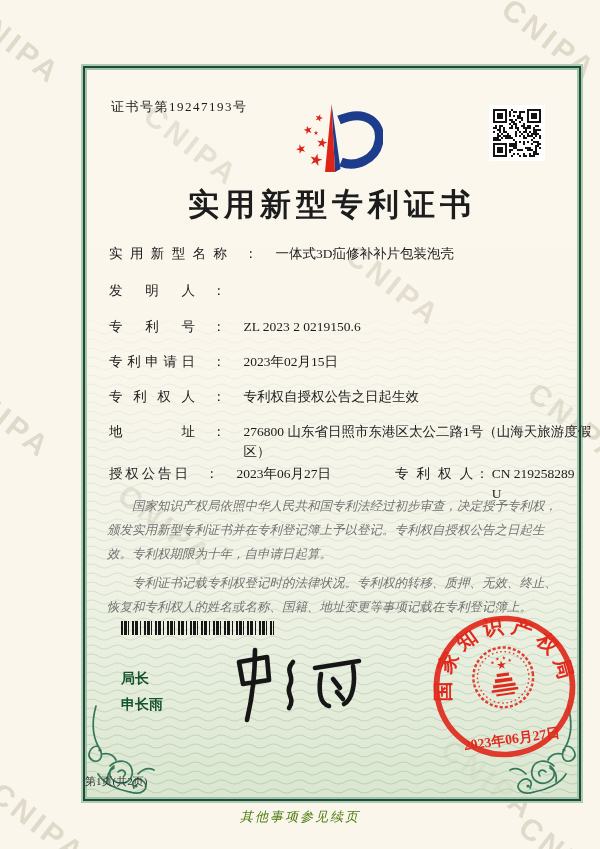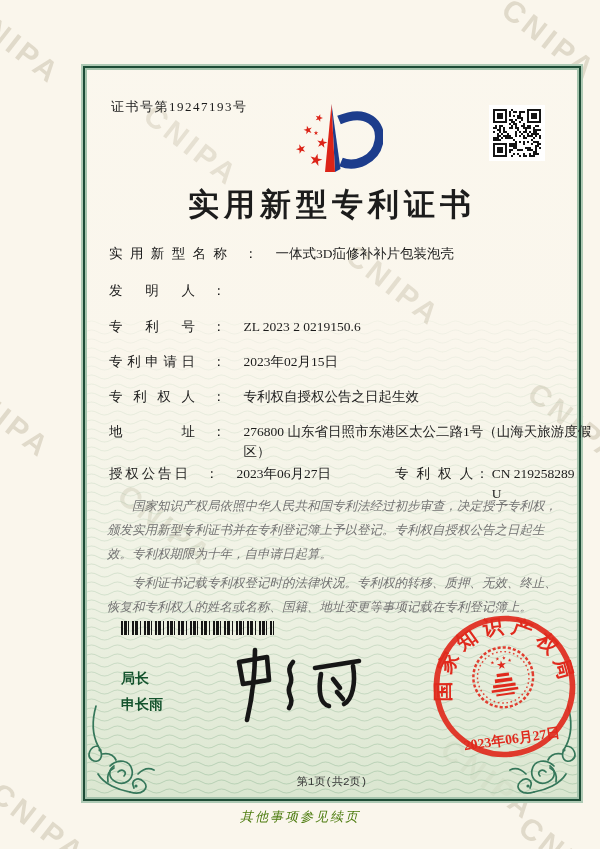--- a/index.html
+++ b/index.html
@@ -35,21 +35,21 @@
   .legal p{margin:0 0 5px 0;text-indent:2em;}
   .barcode{position:absolute;left:36px;top:553px;width:153px;height:14px;
     background:repeating-linear-gradient(90deg,#161616 0 1.6px,transparent 1.6px 3.2px,
       #161616 3.2px 5.6px,transparent 5.6px 7.2px,#161616 7.2px 8.2px,transparent 8.2px 11.2px,
       #161616 11.2px 12.8px,transparent 12.8px 14.2px,#161616 14.2px 17.2px,transparent 17.2px 18.8px,
       #161616 18.8px 19.8px,transparent 19.8px 23px);}
   .signer{position:absolute;left:36px;top:597px;font-family:"Liberation Sans","DejaVu Sans",sans-serif;
           font-weight:bold;font-size:14px;line-height:26px;color:#14532d;}
   .signature{position:absolute;left:132px;top:576px;}
   .seal{position:absolute;left:332px;top:531px;transform:rotate(-8deg);}
-  .pg-footer{position:absolute;left:0;bottom:10px;width:100%;text-align:center;font-size:11px;color:#333;font-family:Liberation Mono, monospace;}
+  .pg-footer{position:absolute;left:0;bottom:10px;width:100%;font-size:11px;color:#333;}
   .cont-note{position:absolute;left:0;top:808px;width:100%;text-align:center;z-index:2;
              font-style:italic;font-size:13px;letter-spacing:2px;color:#4d7c0f;}
   .corner{position:absolute;bottom:3px;z-index:2;}
   .corner.bl{left:3px;} .corner.br{right:3px;transform:scaleX(-1);}
 </style>
 </head>
 <body>
 
 <span class="wm" style="left:-20px;top:-4px">CNIPA</span>
 <span class="wm" style="left:158px;top:98px">CNIPA</span>

